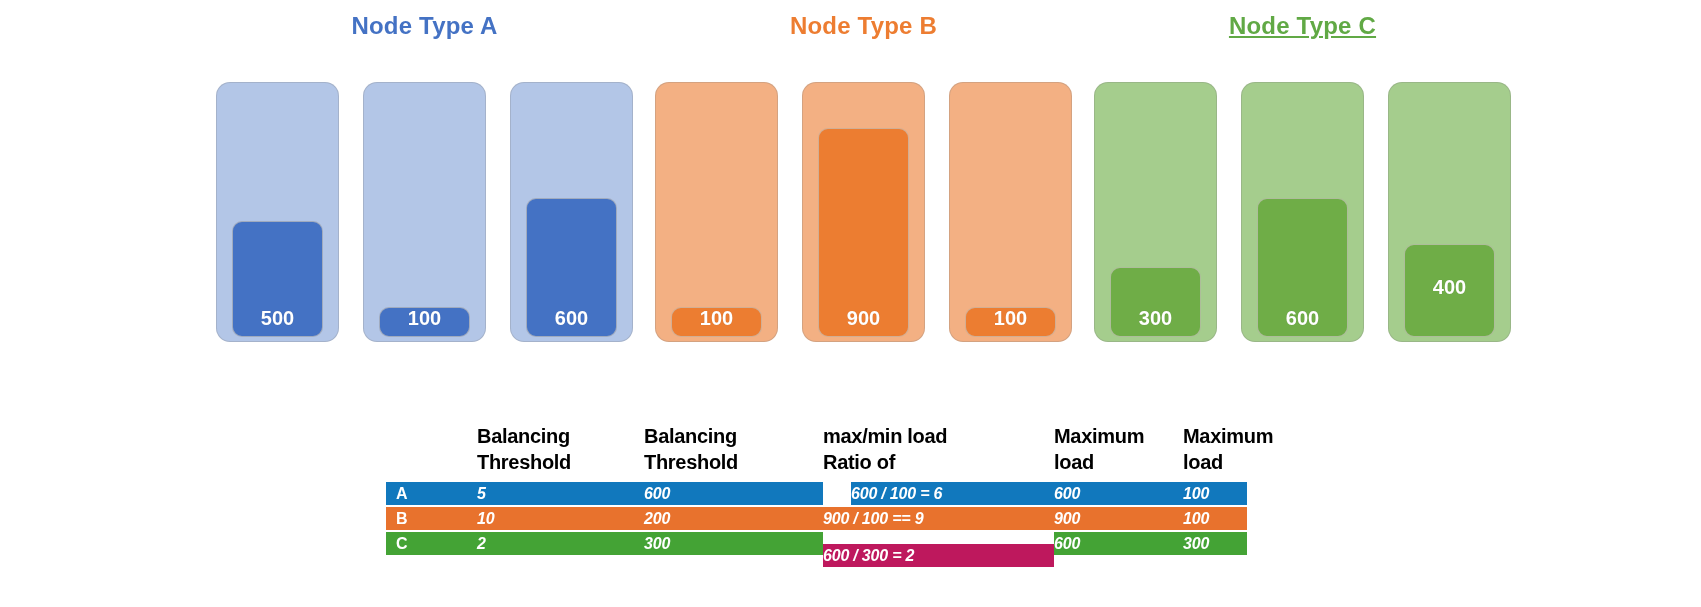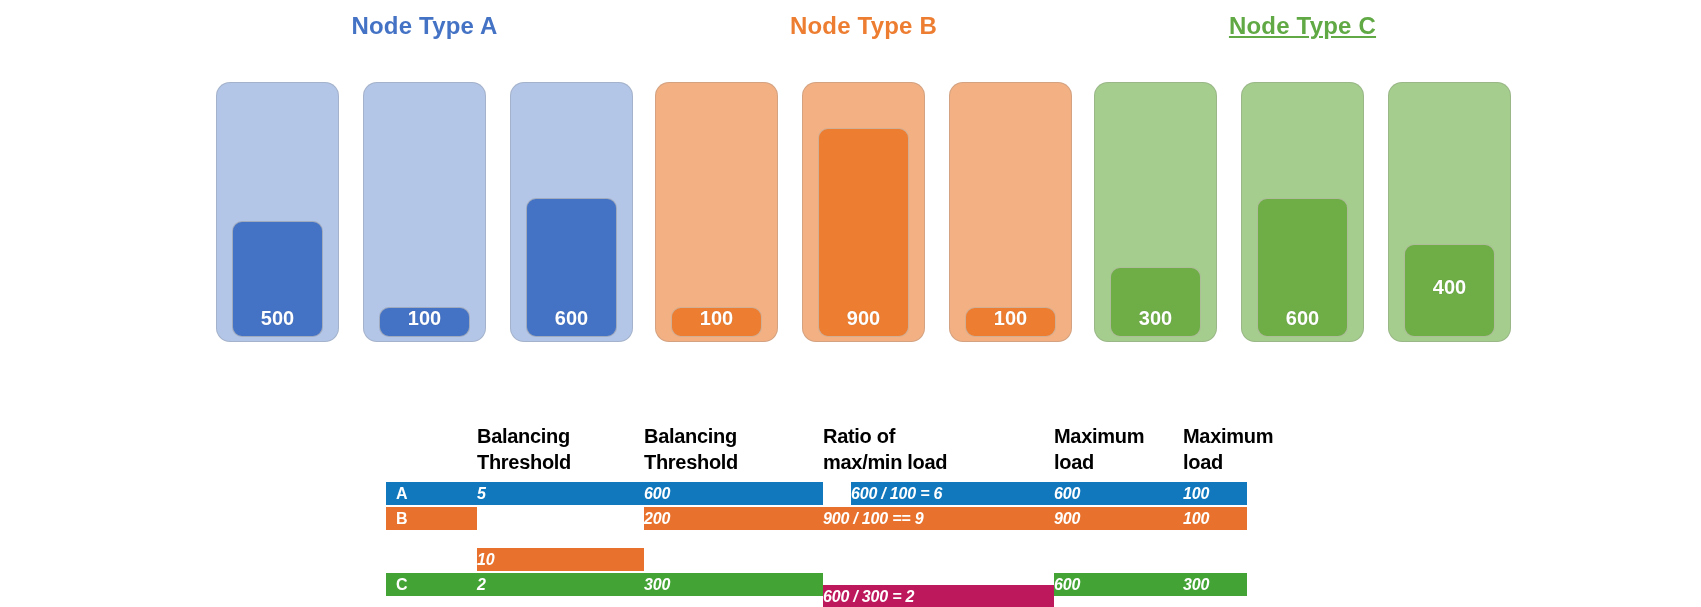--- a/index.html
+++ b/index.html
@@ -178,22 +178,22 @@
       <div class="th"></div>
       <div class="th">
         <div>Balancing</div>
         <div>Threshold</div>
       </div>
       <div class="th">
         <div>Balancing</div>
         <div>Threshold</div>
       </div>
       <div class="th">
+        <div>max/min load</div>
         <div>Ratio of</div>
-        <div>max/min load</div>
       </div>
       <div class="th">
         <div>Maximum</div>
         <div>load</div>
       </div>
       <div class="th">
         <div>Maximum</div>
         <div>load</div>
       </div>
     </div>
@@ -202,21 +202,21 @@
       <div class="td tlabel" style="background: rgb(17, 120, 189);">A</div>
       <div class="td" style="background: rgb(17, 120, 189);">5</div>
       <div class="td" style="background: rgb(17, 120, 189);">600</div>
       <div class="td" style="background: rgb(17, 120, 189); margin-left: 28px;">600 / 100 = 6</div>
       <div class="td" style="background: rgb(17, 120, 189);">600</div>
       <div class="td" style="background: rgb(17, 120, 189);">100</div>
     </div>
 
     <div class="trow">
       <div class="td tlabel" style="background: rgb(232, 114, 45);">B</div>
-      <div class="td" style="background: rgb(232, 114, 45); margin-top: 41px;">10</div>
+      <div class="td" style="background: rgb(232, 114, 45);">10</div>
       <div class="td" style="background: rgb(232, 114, 45);">200</div>
       <div class="td" style="background: rgb(232, 114, 45);">900 / 100 == 9</div>
       <div class="td" style="background: rgb(232, 114, 45);">900</div>
       <div class="td" style="background: rgb(232, 114, 45);">100</div>
     </div>
 
     <div class="trow">
       <div class="td tlabel" style="background: rgb(68, 163, 53);">C</div>
       <div class="td" style="background: rgb(68, 163, 53);">2</div>
       <div class="td" style="background: rgb(68, 163, 53);">300</div>

